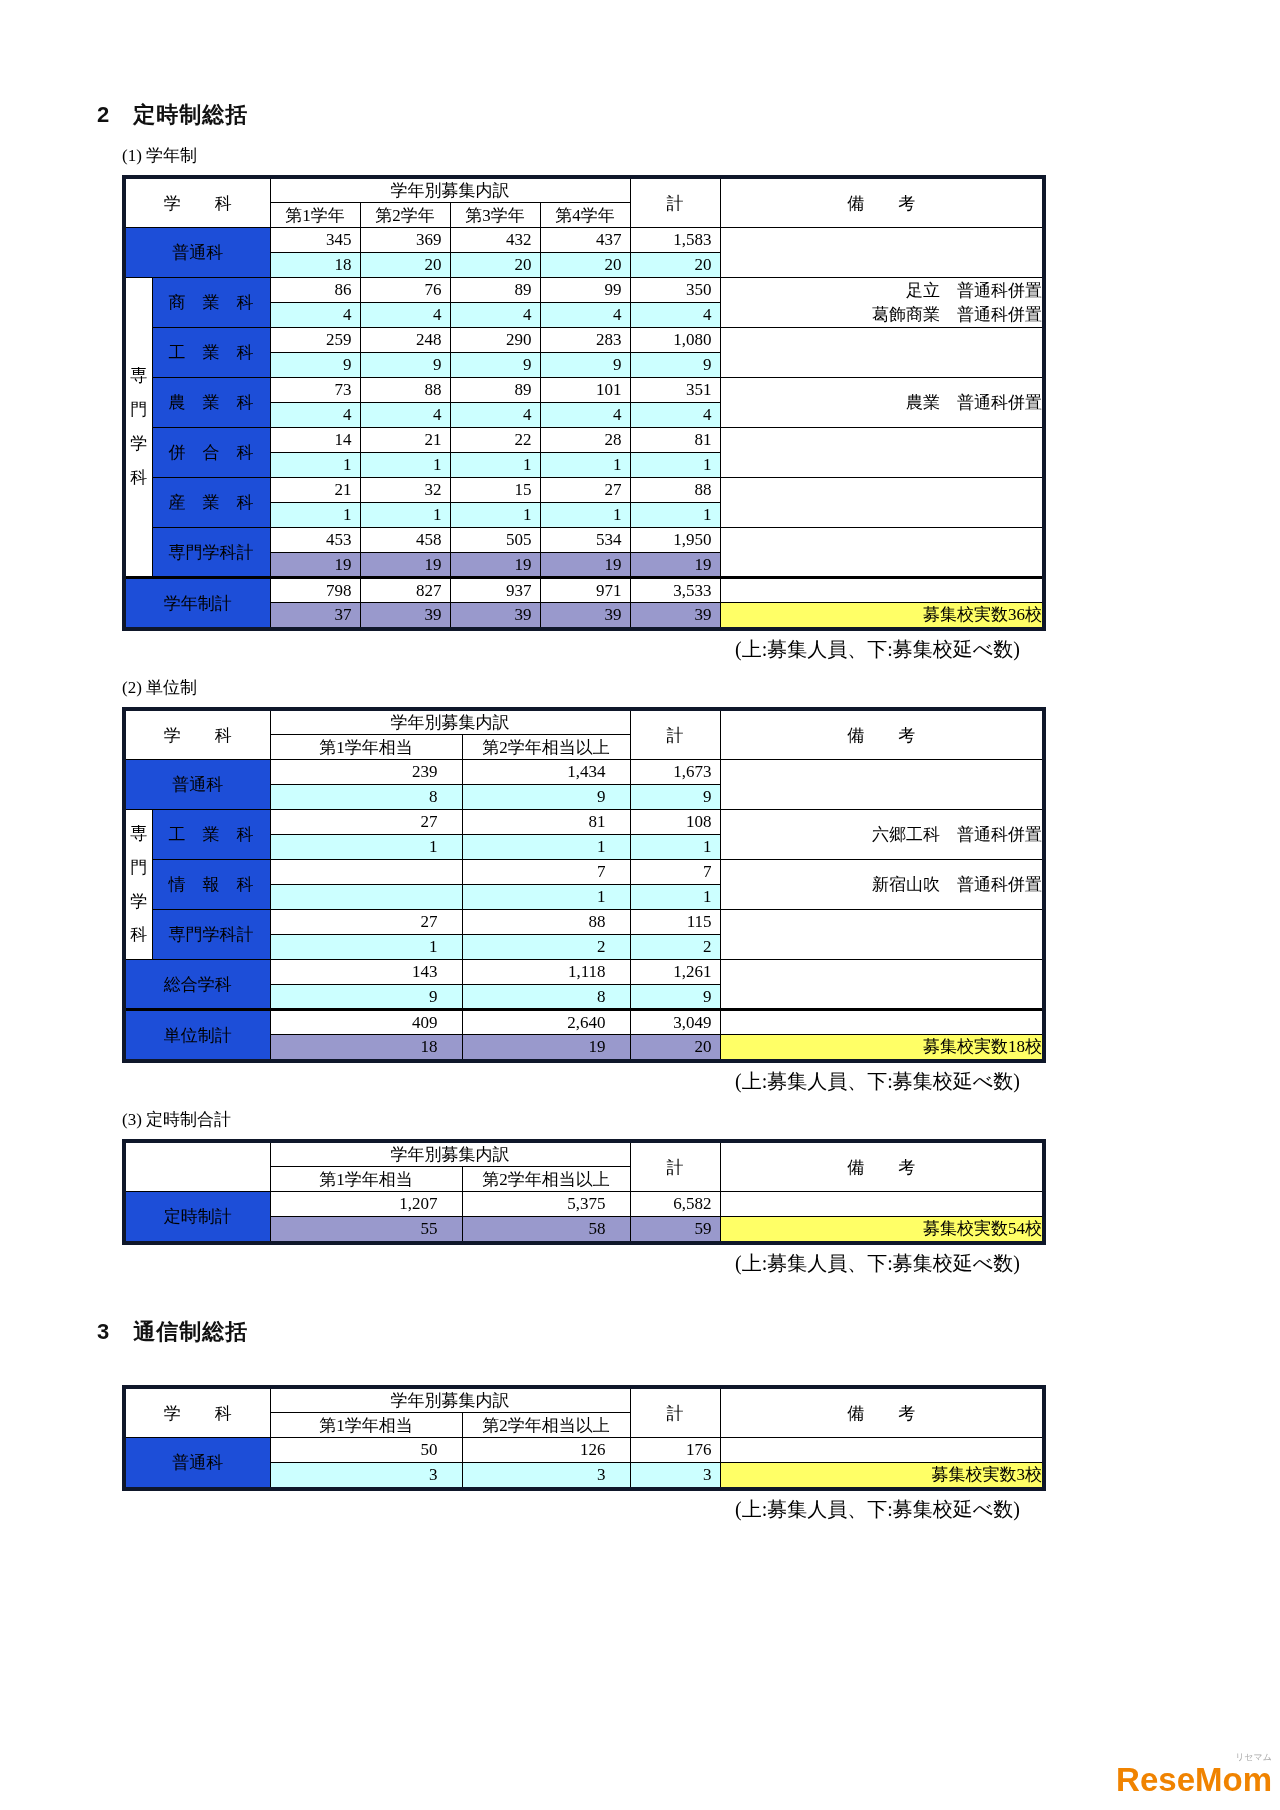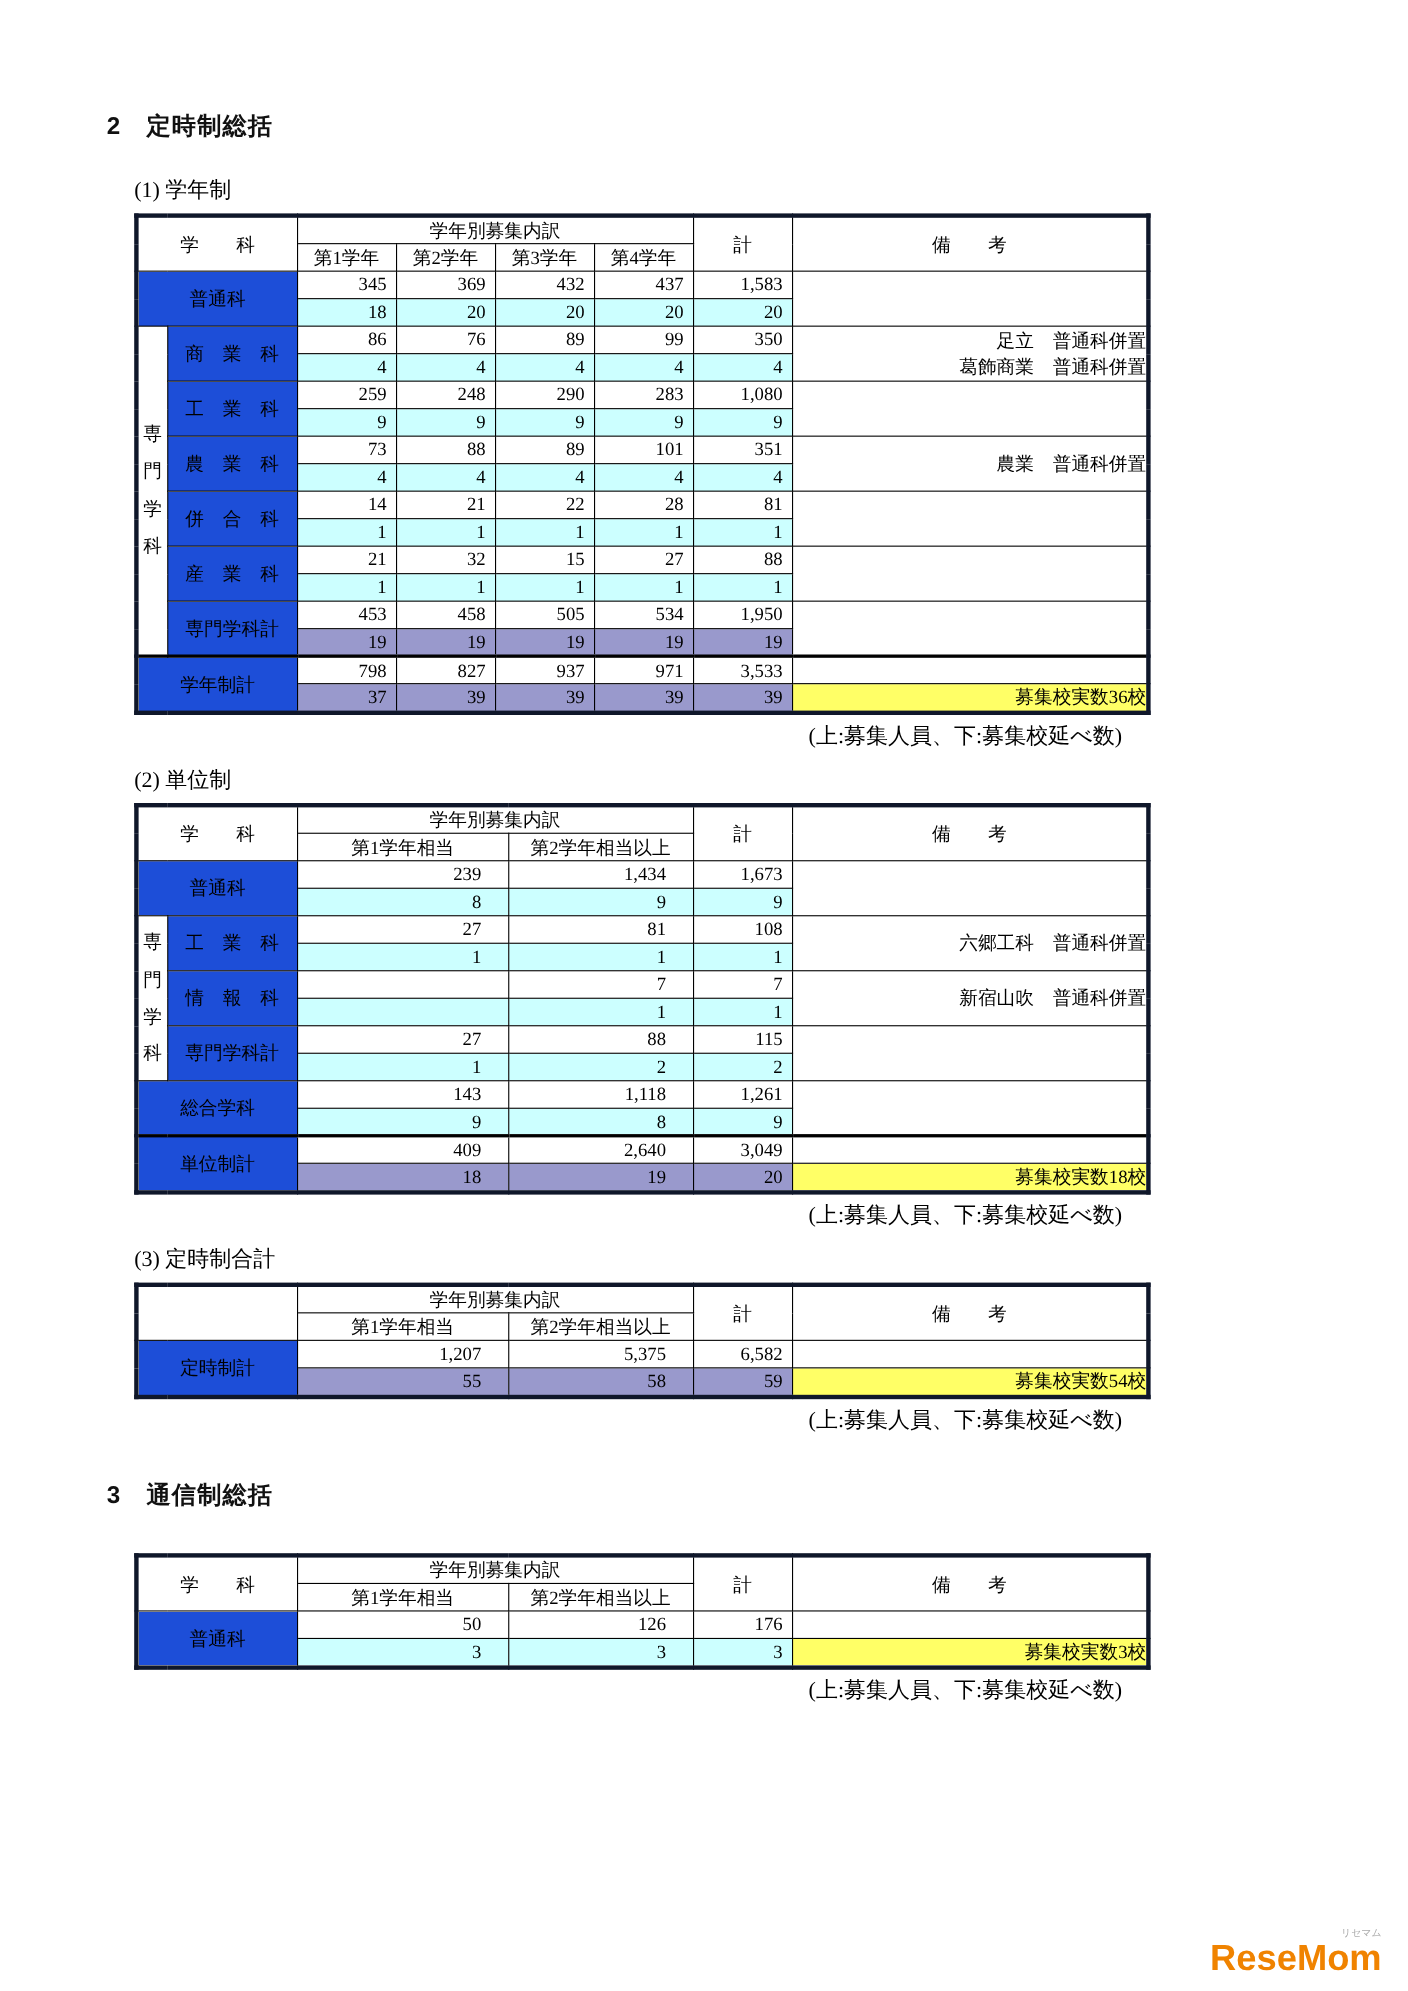--- a/index.html
+++ b/index.html
@@ -7,23 +7,23 @@
   html, body { background: #ffffff; }
   body {
     width: 1280px; height: 1810px; position: relative; overflow: hidden;
     font-family: "Liberation Serif", "DejaVu Serif", serif; color: #000;
   }
   .content { padding: 100px 0 0 97px; }
   .sec-title {
     font-family: "Liberation Sans", "DejaVu Sans", sans-serif;
     font-weight: 700; font-size: 22px; letter-spacing: 1px; color: #111;
   }
-  #sec2 { margin-bottom: 29px; }
+  #sec2 { margin-bottom: 14px; }
   #sec3 { margin: 40px 0 38px 0; }
-  .caption { font-size: 20px; margin: 0 0 8px 25px; }
+  .caption { font-size: 17px; margin: 0 0 8px 25px; }
   table.dt {
     border-collapse: collapse; table-layout: fixed;
     margin-left: 25px; border: 4px solid #0f172a;
   }
   table.dt th, table.dt td {
     border: 1px solid #000; font-size: 17px; font-weight: normal;
     overflow: hidden; white-space: nowrap;
   }
   table.dt tr { height: 25px; }
   table.dt tr.h1 { height: 21px; }
@@ -37,21 +37,21 @@
   .fill-purple { background: var(--purple, #9999cc); padding-left: 13px; }
   .fill-yellow { background: var(--yellow, #ffff66); }
   tr.heavy td { border-top: 3px solid #000; }
   .gcell { vertical-align: middle; }
   .vtext { display: flex; flex-direction: column; align-items: center; gap: 16px; line-height: 1.05; }
   .footnote {
     width: 920px; margin: 5px 0 13px 25px; text-align: right;
     padding-right: 22px; font-size: 20px;
   }
   .logo {
-    position: absolute; right: 24px; bottom: 14px; text-align: right;
+    position: absolute; right: 8px; bottom: 14px; text-align: right;
     font-family: "Liberation Sans", "DejaVu Sans", sans-serif; line-height: 1;
   }
   .logo .sub { display: block; font-size: 9px; color: var(--logo_sub_gray, #aaaaaa); margin-bottom: 1px; }
   .logo .word { font-size: 33px; font-weight: 700; color: var(--logo_orange, #f08300); letter-spacing: 0; }
 </style>
 </head>
 <body>
 
 <div class="content">
   <h2 class="sec-title" id="sec2">2　定時制総括</h2>

